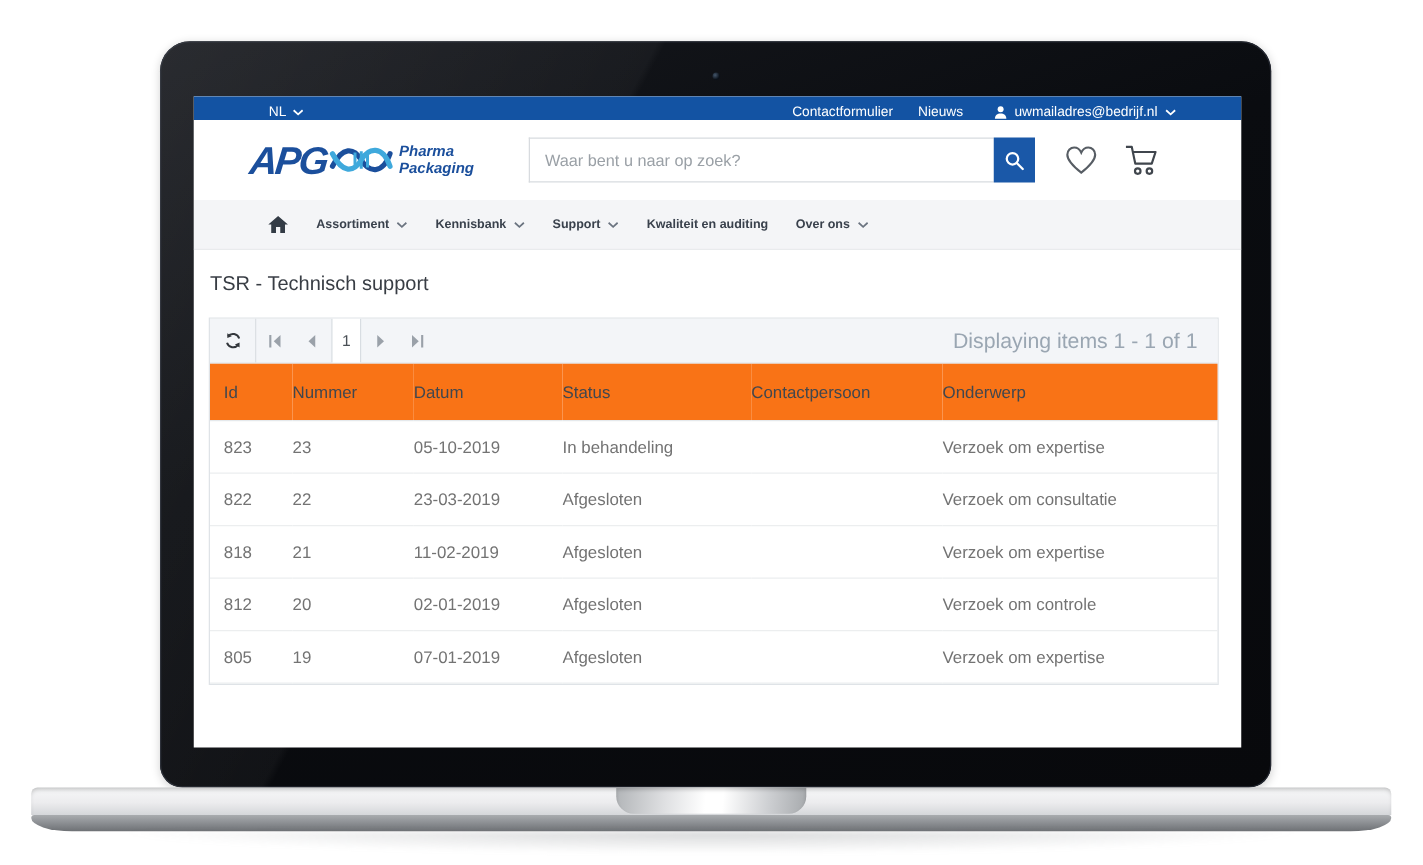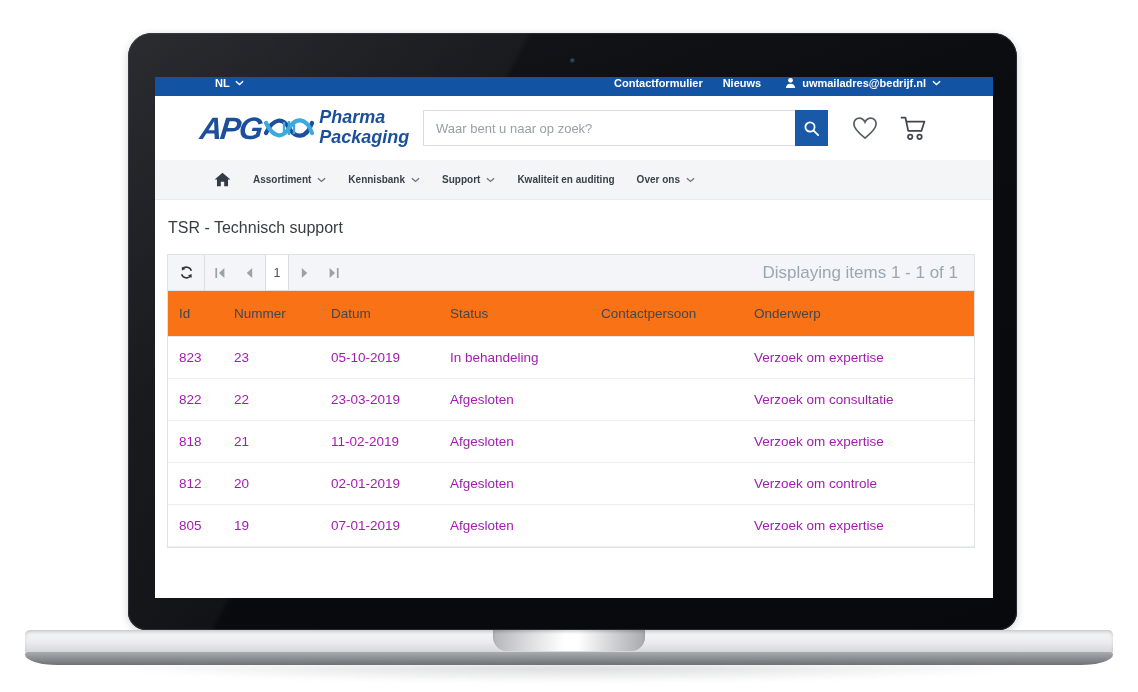--- a/index.html
+++ b/index.html
@@ -24,33 +24,33 @@
   .base-edge{position:absolute;left:25px;top:652px;width:1088px;height:13px;
     border-radius:3px 3px 40px 40px / 3px 3px 13px 13px;
     background:linear-gradient(#a9acaf 0%,#888b8f 55%,#6e7175 100%);}
   .base-reflection{position:absolute;left:90px;top:665px;width:958px;height:18px;
     background:radial-gradient(ellipse at 50% 0%,rgba(120,124,128,.30),rgba(255,255,255,0) 70%);
     filter:blur(2px);}
 
   
   .screen{position:absolute;left:27px;top:44px;width:838px;height:521px;background:#fff;overflow:hidden;}
 
-  .topbar{height:19px;background:var(--topbar-blue,#1353a3);display:flex;align-items:flex-start;
-    color:#fff;font-size:11px;font-weight:bold;padding:0 52px 0 60px;}
+  .topbar{height:19px;background:var(--topbar-blue,#1353a3);display:flex;align-items:flex-end;
+    color:#fff;font-size:11px;font-weight:normal;padding:0 52px 0 60px;}
   .topbar .grow{flex:1;}
   .topbar-item{display:flex;align-items:center;gap:5px;cursor:pointer;}
   .topbar-link{margin-left:20px;cursor:pointer;}
   .account{display:flex;align-items:center;gap:6px;margin-left:24px;cursor:pointer;}
 
   .site-header{height:64px;display:flex;align-items:center;background:#fff;padding:0 66px 0 45px;}
   .logo{display:flex;align-items:center;width:223px;flex:none;cursor:pointer;}
   .logo-acronym{font-size:31px;font-weight:800;font-style:italic;color:var(--logo-blue,#1b4f9c);
     letter-spacing:-2px;transform:skewX(-6deg);line-height:1;}
   .logo-dna{margin:0 4px 0 2px;flex:none;}
-  .logo-tagline{font-size:18px;font-weight:bold;font-style:italic;color:var(--logo-blue,#1b4f9c);line-height:1.1;}
+  .logo-tagline{font-size:12px;font-weight:bold;font-style:italic;color:var(--logo-blue,#1b4f9c);line-height:1.1;}
   .search-wrap{display:flex;width:405px;flex:none;}
   .search-input{flex:1;height:36px;border:1px solid #d8dbdf;border-right:none;padding:0 12px;
     font-size:13px;color:#444;outline:none;}
   .search-input::placeholder{color:#9aa0a6;}
   .search-btn{width:33px;height:36px;background:var(--accent-blue,#1a58a8);border:none;cursor:pointer;
     display:flex;align-items:center;justify-content:center;}
   .header-icons{flex:1;display:flex;align-items:center;justify-content:flex-end;gap:20px;}
   .hicon{cursor:pointer;display:flex;align-items:center;}
 
   .navbar{height:40px;background:#f4f5f7;border-bottom:1px solid #e9ebed;display:flex;align-items:center;
@@ -67,21 +67,21 @@
   .pager-arrow{width:30px;display:flex;align-items:center;justify-content:center;cursor:pointer;}
   .pager-divider{width:1px;background:#dcе0e4;background:#dce0e4;margin:0;}
   .page-box{width:24px;background:#fff;border-left:1px solid #d8dde2;border-right:1px solid #d8dde2;
     display:flex;align-items:center;justify-content:center;font-size:12.5px;color:#4a5056;cursor:pointer;}
   .pager .grow{flex:1;}
   .pager-status{display:flex;align-items:center;padding-right:16px;font-size:17px;color:#9aa6b2;}
 
   table.grid-table{width:100%;border-collapse:collapse;table-layout:fixed;}
   .grid-table th{height:45px;background:#f97316;border-bottom:1px solid #e5e9ec;text-align:left;
     font-weight:400;font-size:13.5px;color:#41474e;padding:0;}
-  .grid-table td{height:42px;border-bottom:1px solid #eceeef;font-size:13.5px;color:#a21caf;padding:0;
+  .grid-table td{height:42px;border-bottom:1px solid #eceeef;font-size:13.5px;color:#737373;padding:0;
     white-space:nowrap;overflow:hidden;}
   .grid-table th:first-child,.grid-table td:first-child{padding-left:11px;}
 </style>
 </head>
 <body>
 
 <div class="stage">
 
   <div class="laptop-frame">
     <div class="webcam"></div>

